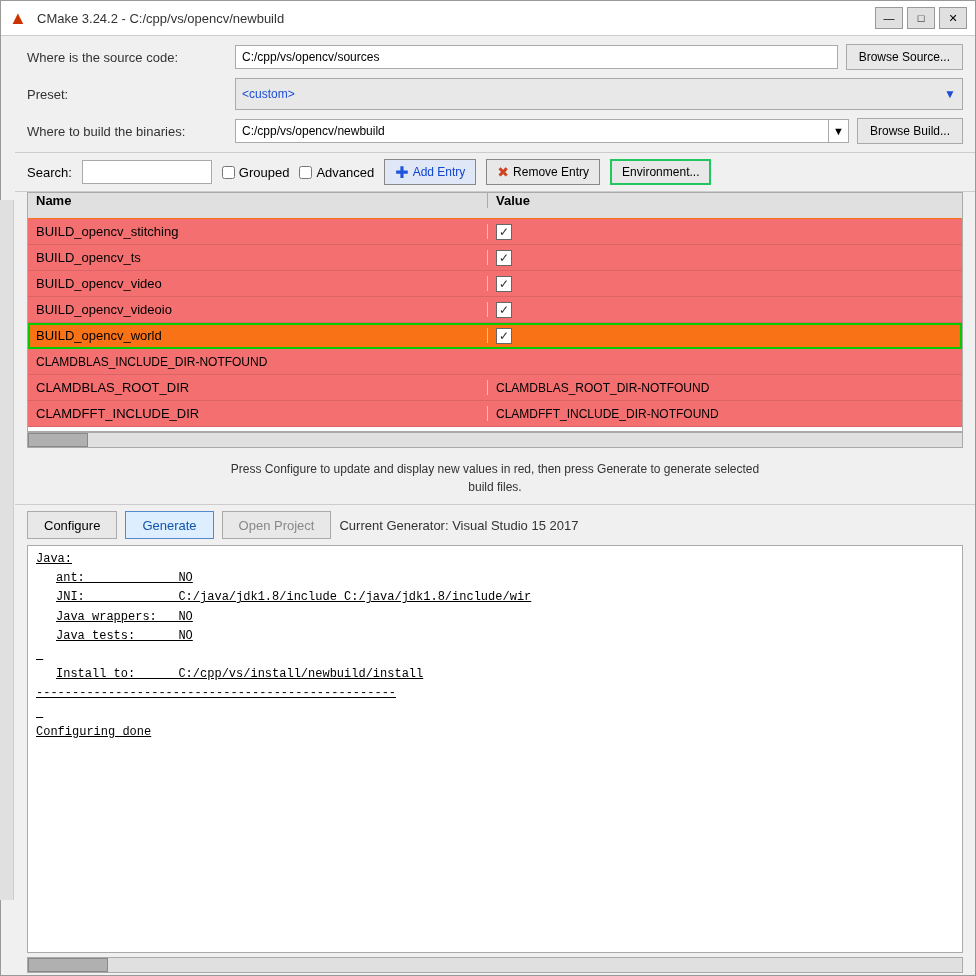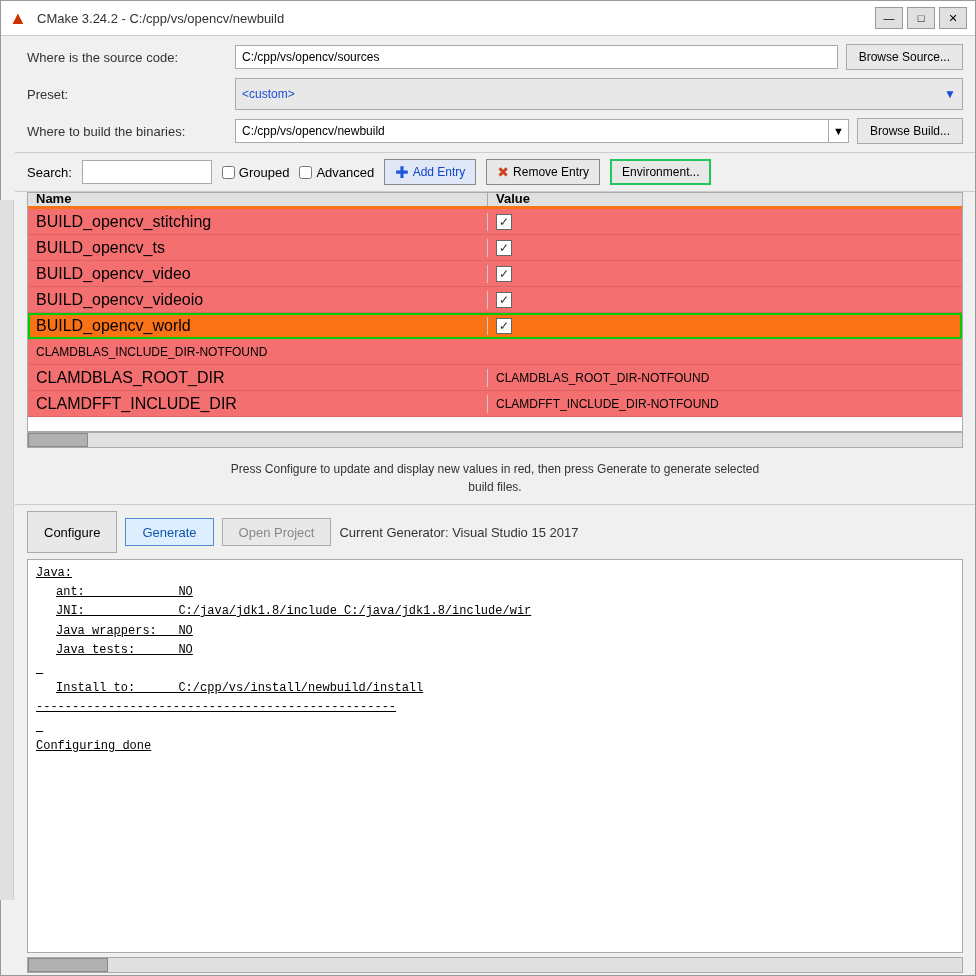--- a/index.html
+++ b/index.html
@@ -171,23 +171,23 @@
       border: 1px solid #aaa;
       margin: 0 12px;
       overflow: hidden;
       display: flex;
       flex-direction: column;
       background: #fff;
     }
     .table-header {
       display: flex;
       background: #e0e0e0;
-      border-bottom: 3px solid #f97316;
-      height: 16px;
-      align-items: flex-end;
+      border-bottom: 1px solid #f97316;
+      height: 26px;
+      align-items: flex-start;
     }
     .th-name {
       flex: 0 0 460px;
       padding: 0 8px;
       font-weight: bold;
       font-size: 13px;
       border-right: 1px solid #aaa;
     }
     .th-value {
       flex: 1;
@@ -209,21 +209,21 @@
     }
     .table-row.red { background: #f47070; }
     .table-row.selected {
       background: #fff;
       outline: 2px solid #00cc00;
       outline-offset: -2px;
     }
     .td-name {
       flex: 0 0 460px;
       padding: 0 8px;
-      font-size: 16px;
+      font-size: 13px;
       overflow: hidden;
       white-space: nowrap;
       border-right: 1px solid #ccc;
     }
     .td-value {
       flex: 1;
       padding: 0 8px;
       font-size: 12px;
       overflow: hidden;
       white-space: nowrap;
@@ -265,21 +265,21 @@
       line-height: 1.5;
     }
     .action-row {
       display: flex;
       align-items: center;
       gap: 8px;
       padding: 6px 12px;
       border-top: 1px solid #ccc;
     }
     .configure-btn {
-      height: 42px;
+      height: 28px;
       padding: 0 16px;
       border: 1px solid #aaa;
       background: #e8e8e8;
       cursor: pointer;
       font-size: 13px;
     }
     .generate-btn {
       height: 28px;
       padding: 0 16px;
       border: 1px solid #5588cc;

